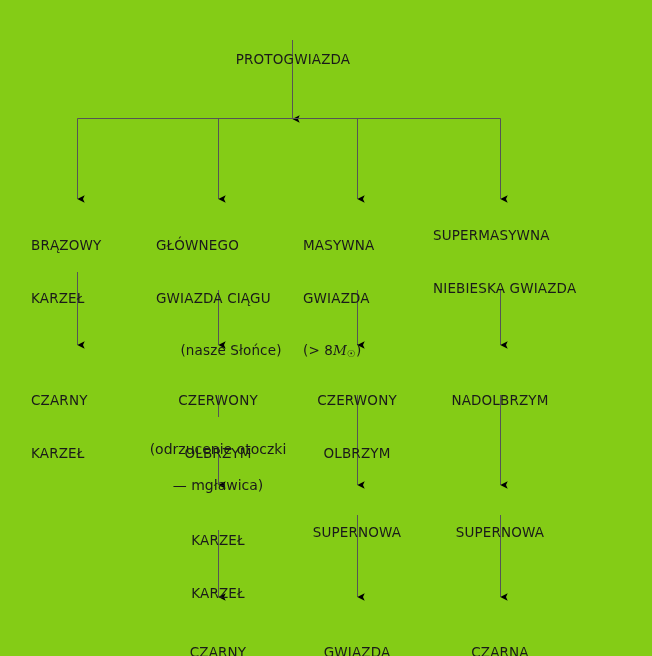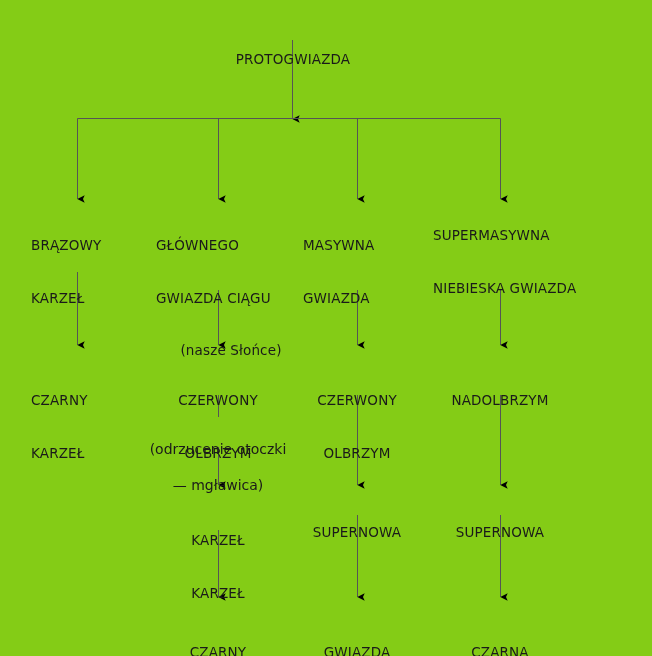--- a/index.html
+++ b/index.html
@@ -134,20 +134,21 @@
   </div>
 
   <div class="node center" style="left:143px; top:609px; width:150px;">
     <span class="ln">CZARNY</span>
     
   </div>
 
   <div class="node left" style="left:303px; top:202px; width:120px;">
     <span class="ln">MASYWNA</span>
     <span class="ln">GWIAZDA</span>
+    <span class="ln"><span>(&gt; 8</span><span class="mass">M</span><span class="sun">☉</span><span>)</span></span>
   </div>
 
   <div class="node center" style="left:282px; top:357px; width:150px;">
     <span class="ln">CZERWONY</span>
     <span class="ln">OLBRZYM</span>
   </div>
 
   <div class="node center" style="left:282px; top:489px; width:150px;">
     <span class="ln">SUPERNOWA</span>
   </div>

